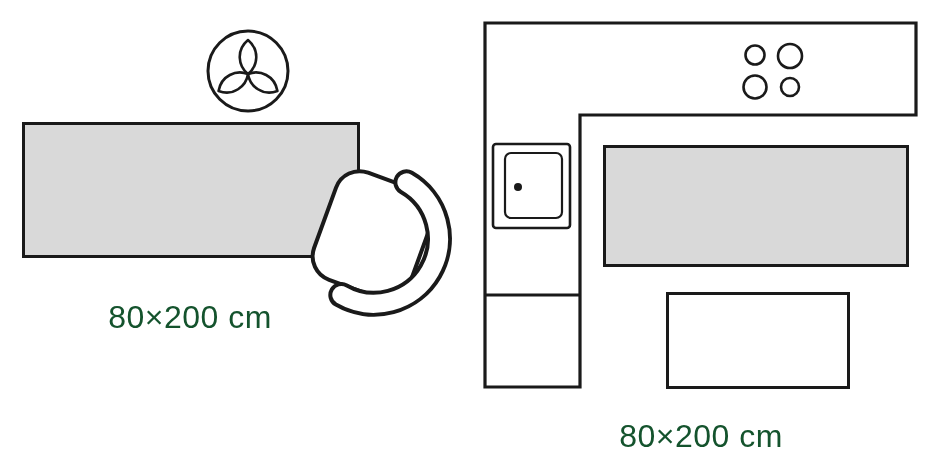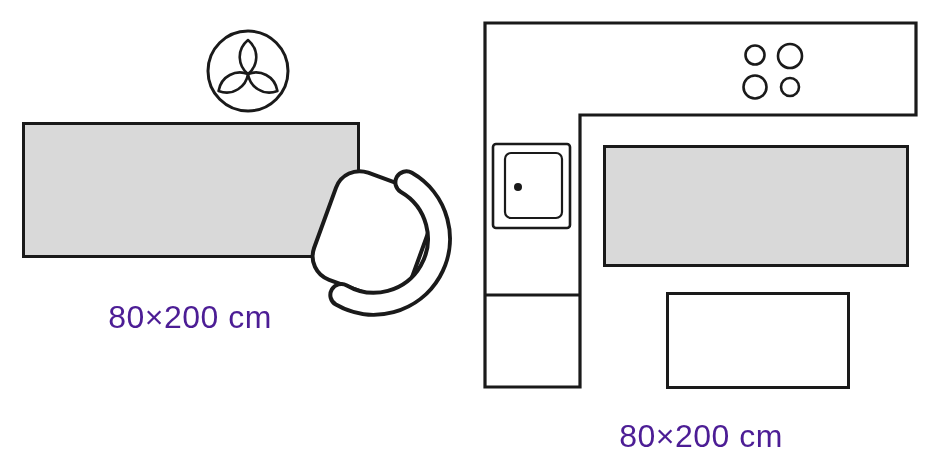--- a/index.html
+++ b/index.html
@@ -9,21 +9,21 @@
   }
   .scene{position:absolute;inset:0;}
   .abs{position:absolute;}
   .rug{
     box-sizing:border-box;background:#d9d9d9;border:3px solid #1a1a1a;
   }
   .outline-rect{
     box-sizing:border-box;background:#ffffff;border:3px solid #1a1a1a;
   }
   .size-label{
-    position:absolute;text-align:center;color:#4c1d95;font-size:32px;line-height:1;
+    position:absolute;text-align:center;color:#14532d;font-size:32px;line-height:1;
     letter-spacing:0.5px;white-space:nowrap;
   }
   svg{display:block;}
 </style>
 </head>
 <body>
 
 <div class="canvas">
 
   <div class="scene">

